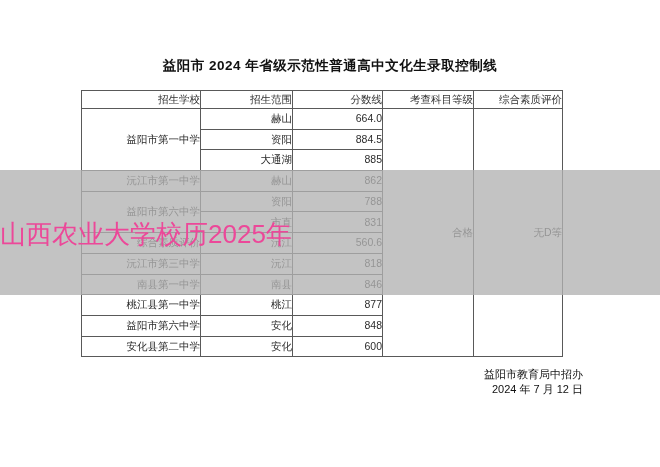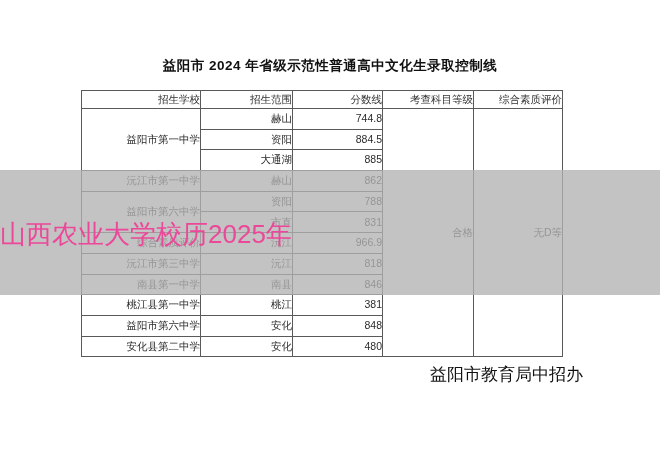--- a/index.html
+++ b/index.html
@@ -56,21 +56,21 @@
     line-height: 34px;
     color: #ec4899;
     white-space: nowrap;
     z-index: 6;
     font-weight: 400;
   }
 
   .doc-footer {
     position: absolute; top: 367px; right: 77px;
     text-align: right;
-    font-size: 17px;
+    font-size: 11px;
     line-height: 15px;
     color: #111111;
     white-space: nowrap;
   }
 </style>
 </head>
 <body>
 
 <div class="page">
 
@@ -90,21 +90,21 @@
         <th>招生范围</th>
         <th>分数线</th>
         <th>考查科目等级</th>
         <th>综合素质评价</th>
       </tr>
     </thead>
     <tbody>
         <tr>
           <td rowspan="3">益阳市第一中学</td>
           <td>赫山</td>
-          <td>744.8</td>
+          <td>664.0</td>
           <td rowspan="12">合格</td>
           <td rowspan="12">无D等</td>
         </tr>
         <tr>
           <td>资阳</td>
           <td>884.5</td>
         </tr>
         <tr>
           <td>大通湖</td>
           <td>885</td>
@@ -119,51 +119,52 @@
           <td>资阳</td>
           <td>788</td>
         </tr>
         <tr>
           <td>市直</td>
           <td>831</td>
         </tr>
         <tr>
           <td rowspan="1">综合素质评价</td>
           <td>沅江</td>
-          <td>966.9</td>
+          <td>560.6</td>
         </tr>
         <tr>
           <td rowspan="1">沅江市第三中学</td>
           <td>沅江</td>
           <td>818</td>
         </tr>
         <tr>
           <td rowspan="1">南县第一中学</td>
           <td>南县</td>
           <td>846</td>
         </tr>
         <tr>
           <td rowspan="1">桃江县第一中学</td>
           <td>桃江</td>
-          <td>381</td>
+          <td>877</td>
         </tr>
         <tr>
           <td rowspan="1">益阳市第六中学</td>
           <td>安化</td>
           <td>848</td>
         </tr>
         <tr>
           <td rowspan="1">安化县第二中学</td>
           <td>安化</td>
-          <td>480</td>
+          <td>600</td>
         </tr>
       </tbody>
   </table>
 
   <div class="band"></div>
 
   <div class="watermark">山西农业大学校历2025年</div>
 
   <div class="doc-footer">
     <div>益阳市教育局中招办</div>
+    <div>2024 年 7 月 12 日</div>
   </div>
 
 </div>
 
 </body></html>

